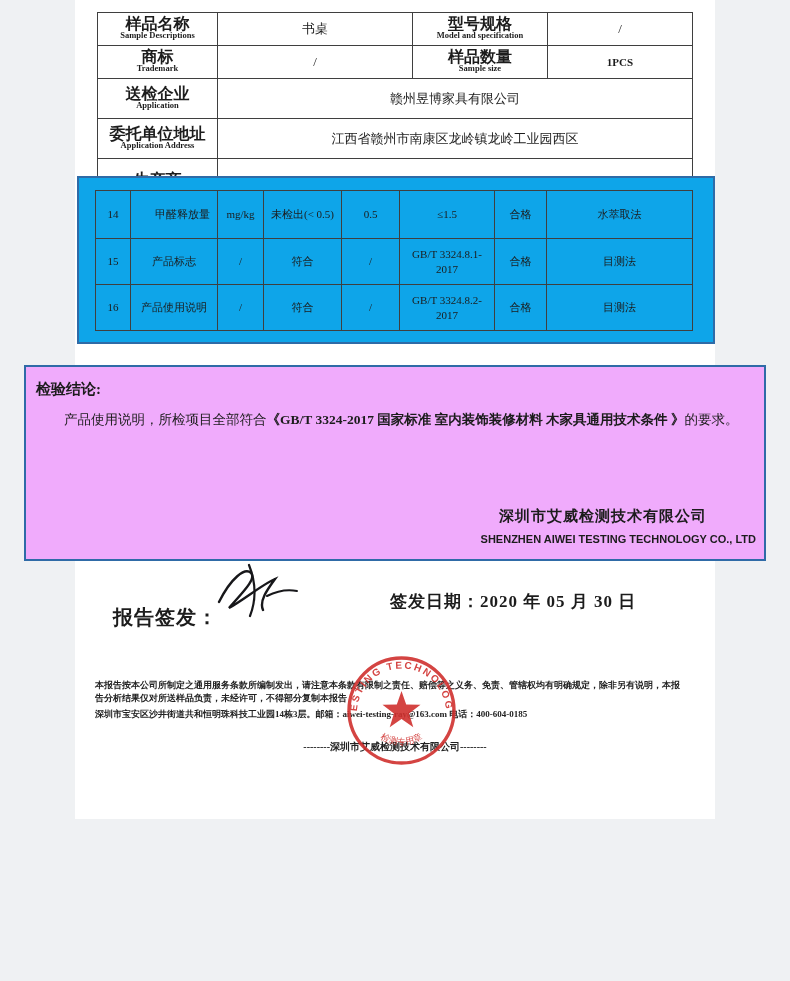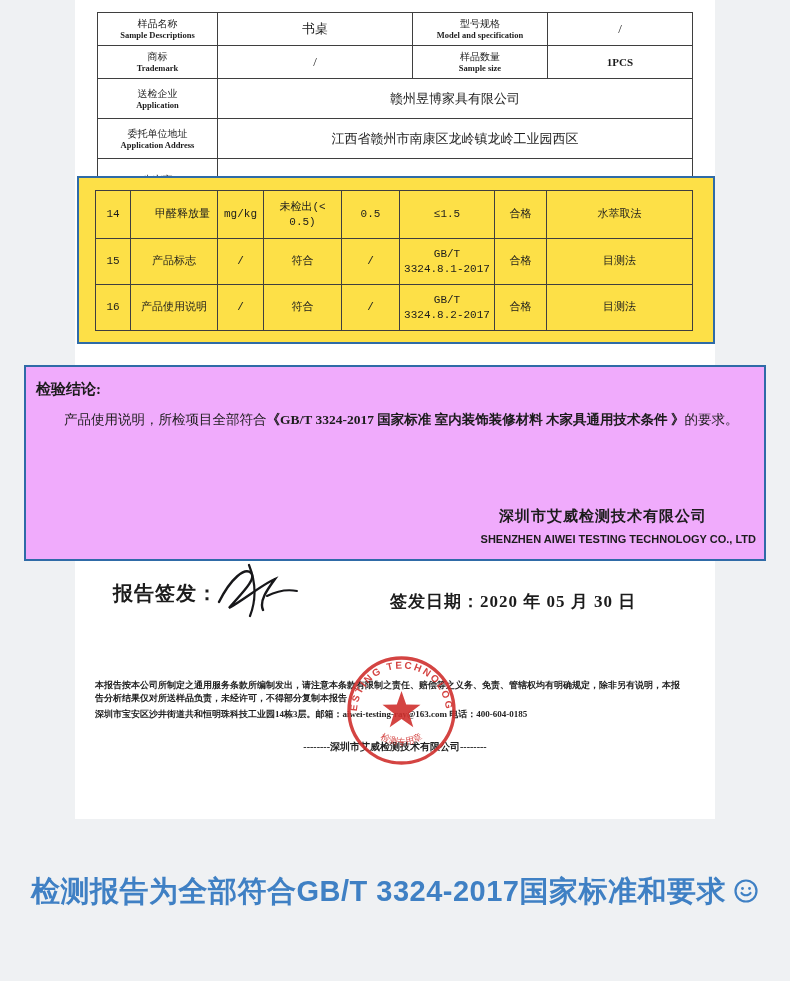--- a/index.html
+++ b/index.html
@@ -7,46 +7,46 @@
   .canvas {
     position:relative; width:790px; height:981px; margin:0 auto;
     background:#eff1f3; overflow:hidden;
     font-family:"Liberation Serif","DejaVu Serif",serif; color:#1c1c1c;
   }
   .paper { position:absolute; left:75px; top:0; width:640px; height:819px; background:#ffffff; z-index:1; }
 
   
   .info-table { position:absolute; left:22px; top:12px; width:595px; border-collapse:collapse; table-layout:fixed; }
   .info-table td { border:1px solid #3f3f3f; text-align:center; vertical-align:middle; padding:2px 4px; overflow:hidden; }
-  .lbl .cn { font-weight:normal; font-size:10px; line-height:13px; }
+  .lbl .cn { font-weight:bold; font-size:16px; line-height:13px; }
   .lbl .en { font-weight:bold; font-size:8.5px; line-height:11px; }
   .val { font-size:13px; }
   .val-strong { font-size:11px; font-weight:bold; }
 
   
   .result-box {
     position:absolute; left:77px; top:176px; width:638px; height:168px;
-    border:2px solid #2f6ba7; background:#fde047; z-index:3;font-family:Liberation Mono, monospace;
+    border:2px solid #2f6ba7; background:#0ea5e9; z-index:3;
   }
   .result-table { position:absolute; left:16px; top:12px; width:597px; border-collapse:collapse; table-layout:fixed; }
   .result-table td { border:1px solid #3f3f3f; text-align:center; vertical-align:middle; font-size:11px; padding:2px 3px; line-height:15px; }
 
   
   .conclusion-box {
     position:absolute; left:24px; top:365px; width:742px; height:196px;
     border:2px solid #2f6ba7; background:#f0abfc; z-index:3;
   }
   .conclusion-label { position:absolute; left:10px; top:13px; font-size:15px; font-weight:bold; }
   .conclusion-body { position:absolute; left:38px; top:44px; font-size:13.5px; white-space:nowrap; }
   .conclusion-body b { font-weight:bold; }
   .company-cn { position:absolute; right:57px; top:140px; font-size:15px; font-weight:bold; letter-spacing:1px;margin-left:16px; }
   .company-en { position:absolute; right:8px; top:166px; font-size:11px; font-weight:bold; font-family:"Liberation Sans",sans-serif;margin-left:13px; }
 
   
-  .sign-label { position:absolute; left:38px; top:580px; font-size:20px; font-weight:600; letter-spacing:1px; }
+  .sign-label { position:absolute; left:38px; top:604px; font-size:20px; font-weight:600; letter-spacing:1px; }
   .signature-svg { position:absolute; left:128px; top:560px; }
   .date-row { position:absolute; left:315px; top:590px; font-size:17px; font-weight:bold; letter-spacing:1px; }
 
   
   .footer-block { position:absolute; left:20px; top:679px; width:604px; font-size:9px; font-weight:700; line-height:13px; color:#222; }
   .footer-contact { margin-top:3px; }
   .footer-company { position:absolute; left:0; top:740px; width:640px; text-align:center; font-size:10px; font-weight:600; color:#222; }
 
   .stamp-svg { position:absolute; left:344px; top:653px; z-index:4; opacity:.9; }
 
@@ -187,22 +187,14 @@
     </defs>
     <text font-size="10" font-weight="bold" fill="#d0302e" font-family="Liberation Sans, sans-serif" letter-spacing="2">
       <textPath href="#arcTop" startOffset="50%" text-anchor="middle">TESTING TECHNOLOGY</textPath>
     </text>
     <polygon fill="#d0302e" points="57.5,38 62.2,51.5 76.5,51.8 65.1,60.5 69.3,74.2 57.5,66 45.7,74.2 49.9,60.5 38.5,51.8 52.8,51.5"></polygon>
     <text font-size="9" fill="#d0302e" font-family="Liberation Serif, serif">
       <textPath href="#arcBottom" startOffset="50%" text-anchor="middle">检测专用章</textPath>
     </text>
   </svg>
 
-  <div class="headline">
-    <span>检测报告为全部符合GB/T 3324-2017国家标准和要求</span><svg class="badge" width="26" height="26" viewBox="0 0 26 26">
-      <circle cx="13" cy="13" r="10.5" fill="none" stroke="#3f80c4" stroke-width="2.2"></circle>
-      <circle cx="9.5" cy="10.5" r="1.4" fill="#3f80c4"></circle>
-      <circle cx="16.5" cy="10.5" r="1.4" fill="#3f80c4"></circle>
-      <path d="M8.5 15 C10.2 18 15.8 18 17.5 15" fill="none" stroke="#3f80c4" stroke-width="2.2" stroke-linecap="round"></path>
-    </svg>
-  </div>
 
 </div>
 
 </body></html>

